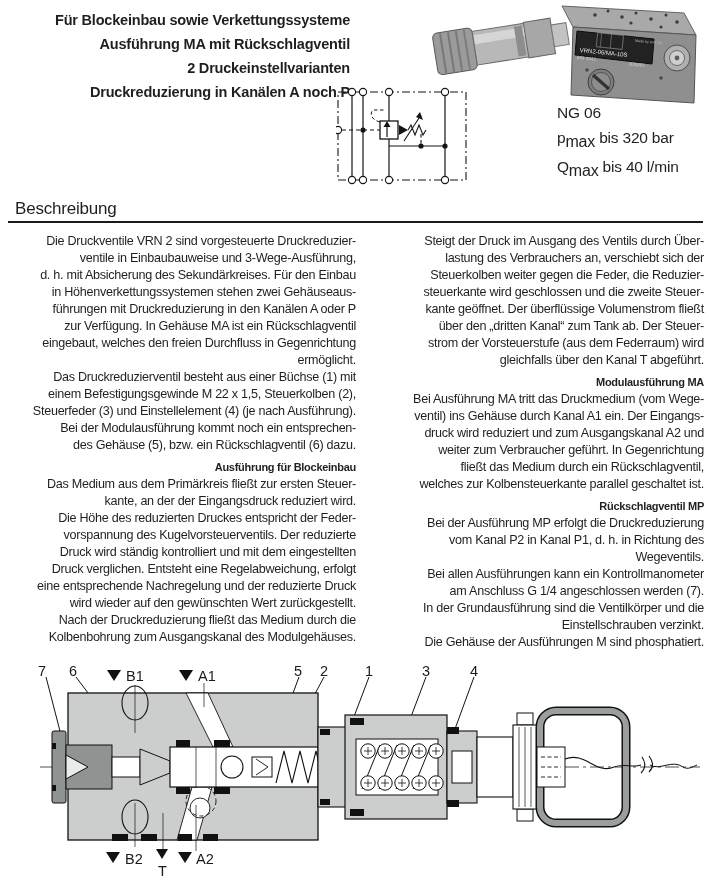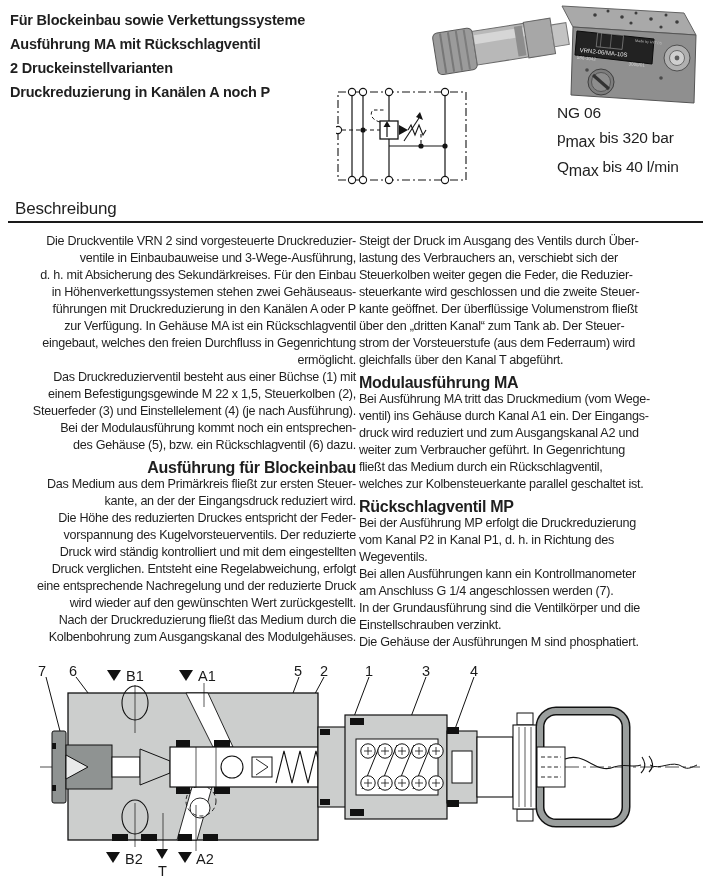--- a/index.html
+++ b/index.html
@@ -1,35 +1,35 @@
 <!DOCTYPE html>
 <html><head>
 <meta charset="utf-8">
 <style>
   html,body{margin:0;padding:0;background:#ffffff;}
   body{font-family:"Liberation Sans",sans-serif;color:#1f1f1f;}
   #page{position:relative;width:709px;height:881px;background:#fff;overflow:hidden;}
 
   .features{position:absolute;left:10px;top:8px;width:340px;}
-  .feature{font-weight:bold;font-size:14.5px;line-height:24px;white-space:pre-line;letter-spacing:-0.2px;}
+  .feature{font-weight:bold;font-size:14.5px;line-height:24px;white-space:pre-line;letter-spacing:-0.2px;text-align:right;}
 
   .photo{position:absolute;left:430px;top:0;width:279px;height:105px;}
   .symbol{position:absolute;left:336px;top:86px;width:134px;height:102px;}
 
   .specs{position:absolute;left:557px;top:100px;font-size:15.5px;line-height:25px;letter-spacing:-0.2px;}
   .specs sub{font-size:16px;}
 
   .section-title{position:absolute;left:10px;top:194px;font-size:17px;font-weight:normal;margin:5px;letter-spacing:-0.2px;}
   .title-rule{position:absolute;left:8px;top:221px;width:695px;height:2px;background:#1a1a1a;}
 
   .col{position:absolute;top:233px;}
   .col.left{left:10px;width:346px;text-align:right;}
-  .col.right{left:359px;width:345px;}
+  .col.right{left:359px;width:345px;text-align:right;}
   .body{margin:0;font-size:12.6px;line-height:17px;letter-spacing:-0.28px;white-space:pre-line;}
-  .subhead{margin:5px 0 0 0;font-size:16px;line-height:17px;letter-spacing:-0.28px;font-weight:bold;}
+  .subhead{margin:5px 0 0 0;font-size:11px;line-height:17px;letter-spacing:-0.28px;font-weight:bold;}
 
   .drawing{position:absolute;left:0;top:655px;width:709px;height:226px;}
   svg{font-family:"Liberation Sans",sans-serif;}
   .callout{font-size:14.5px;fill:#1a1a1a;}
   .port{font-size:14.5px;fill:#1a1a1a;}
 </style>
 </head>
 <body>
 
 <div id="page">

